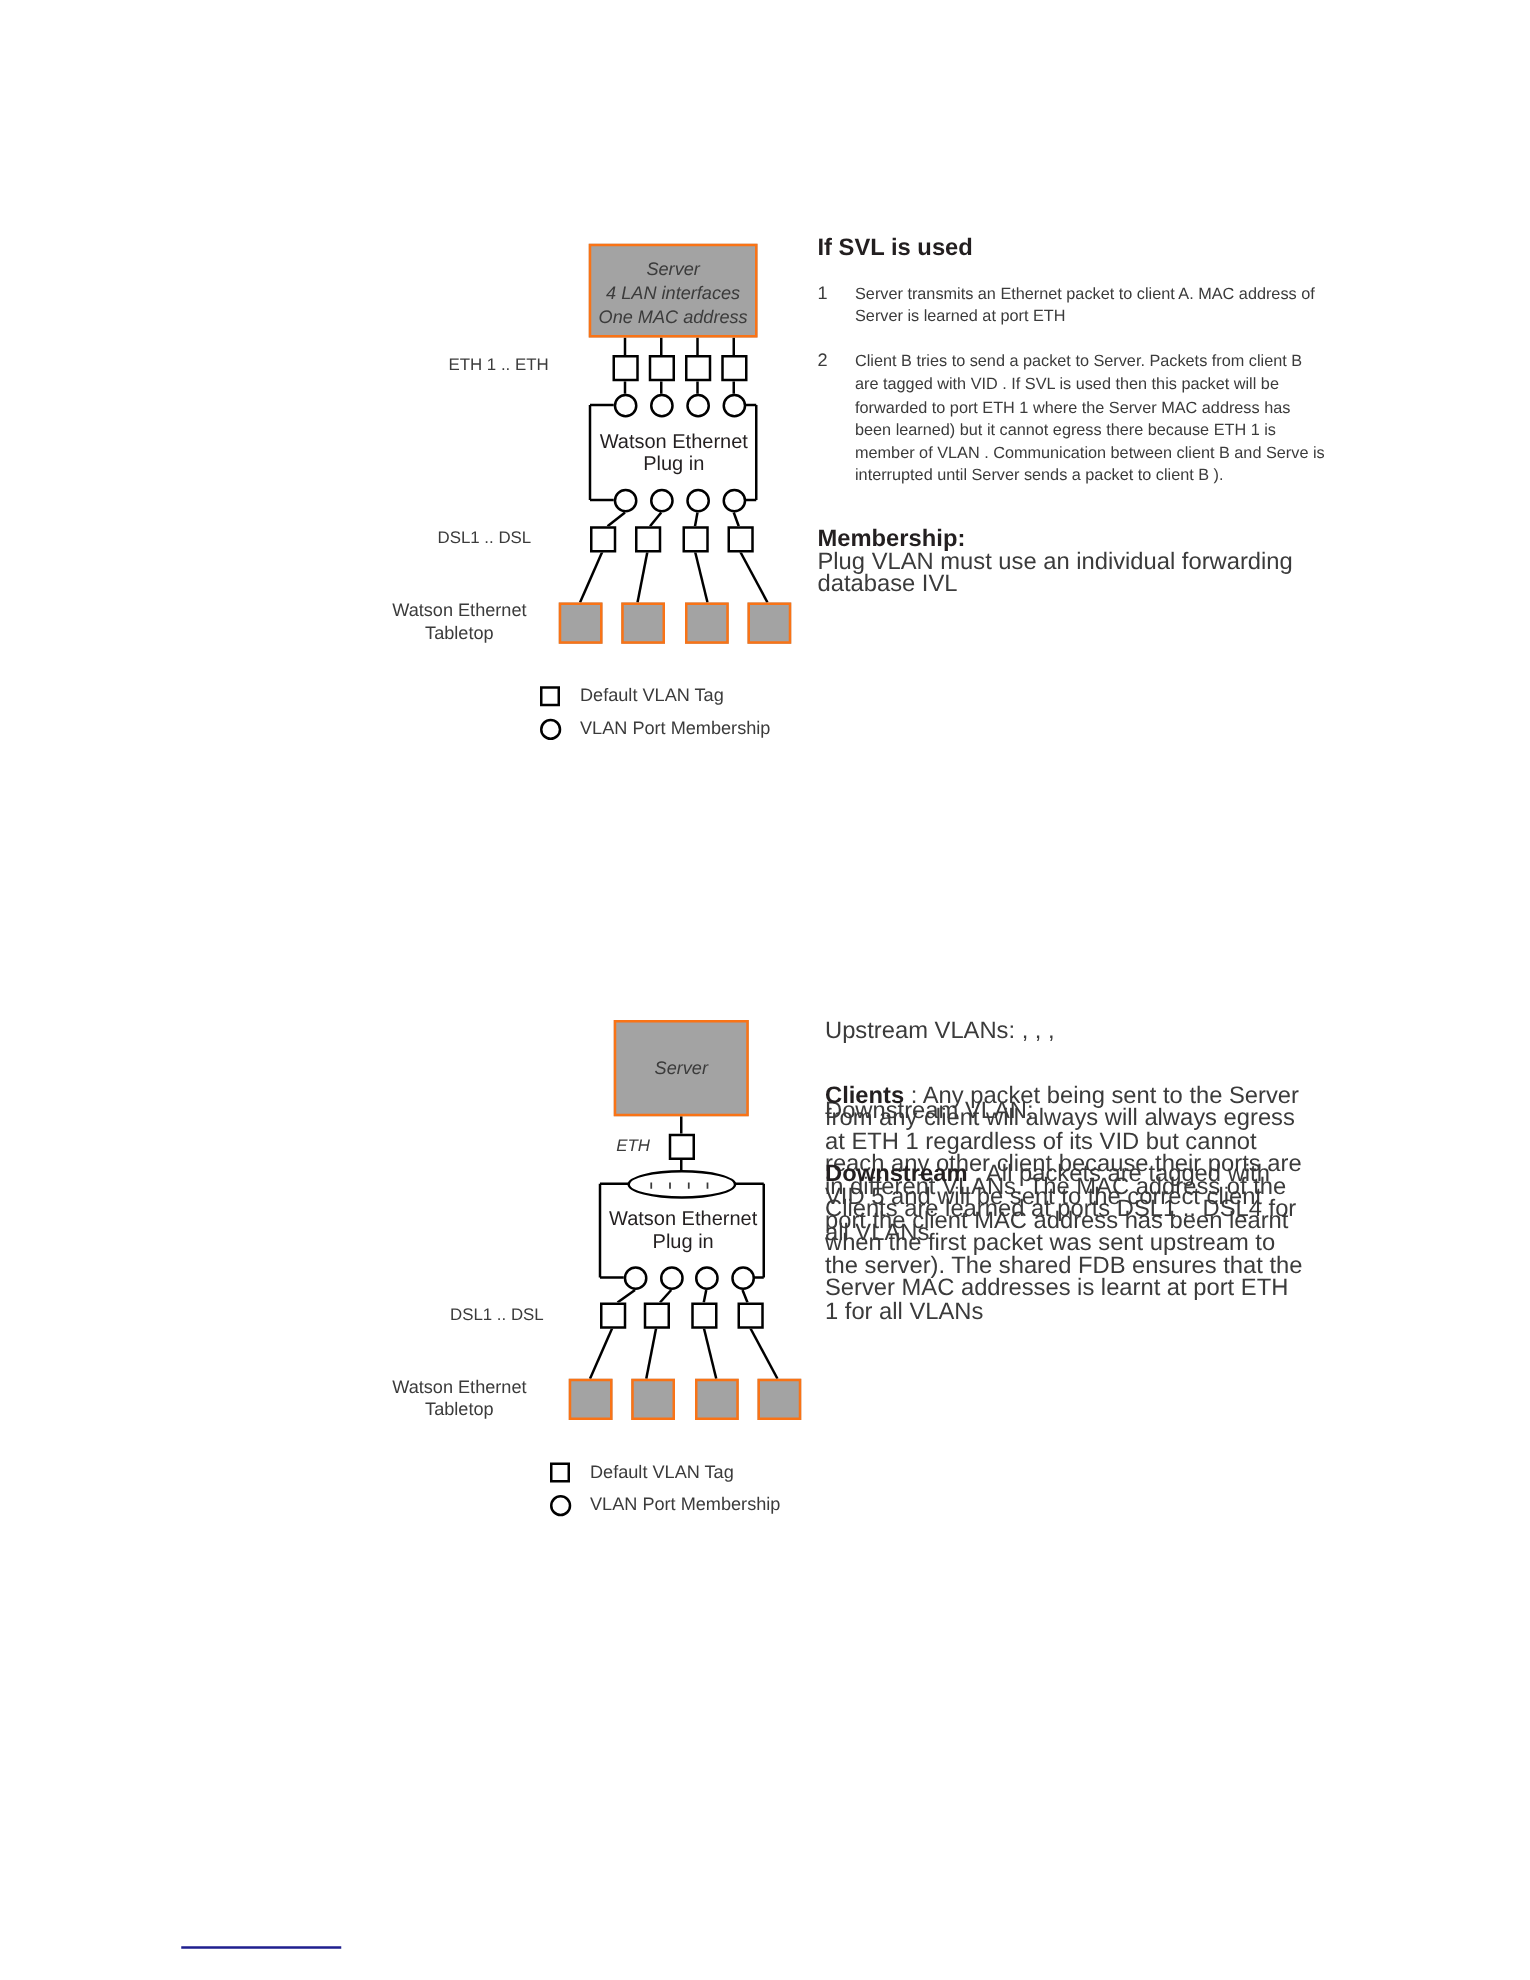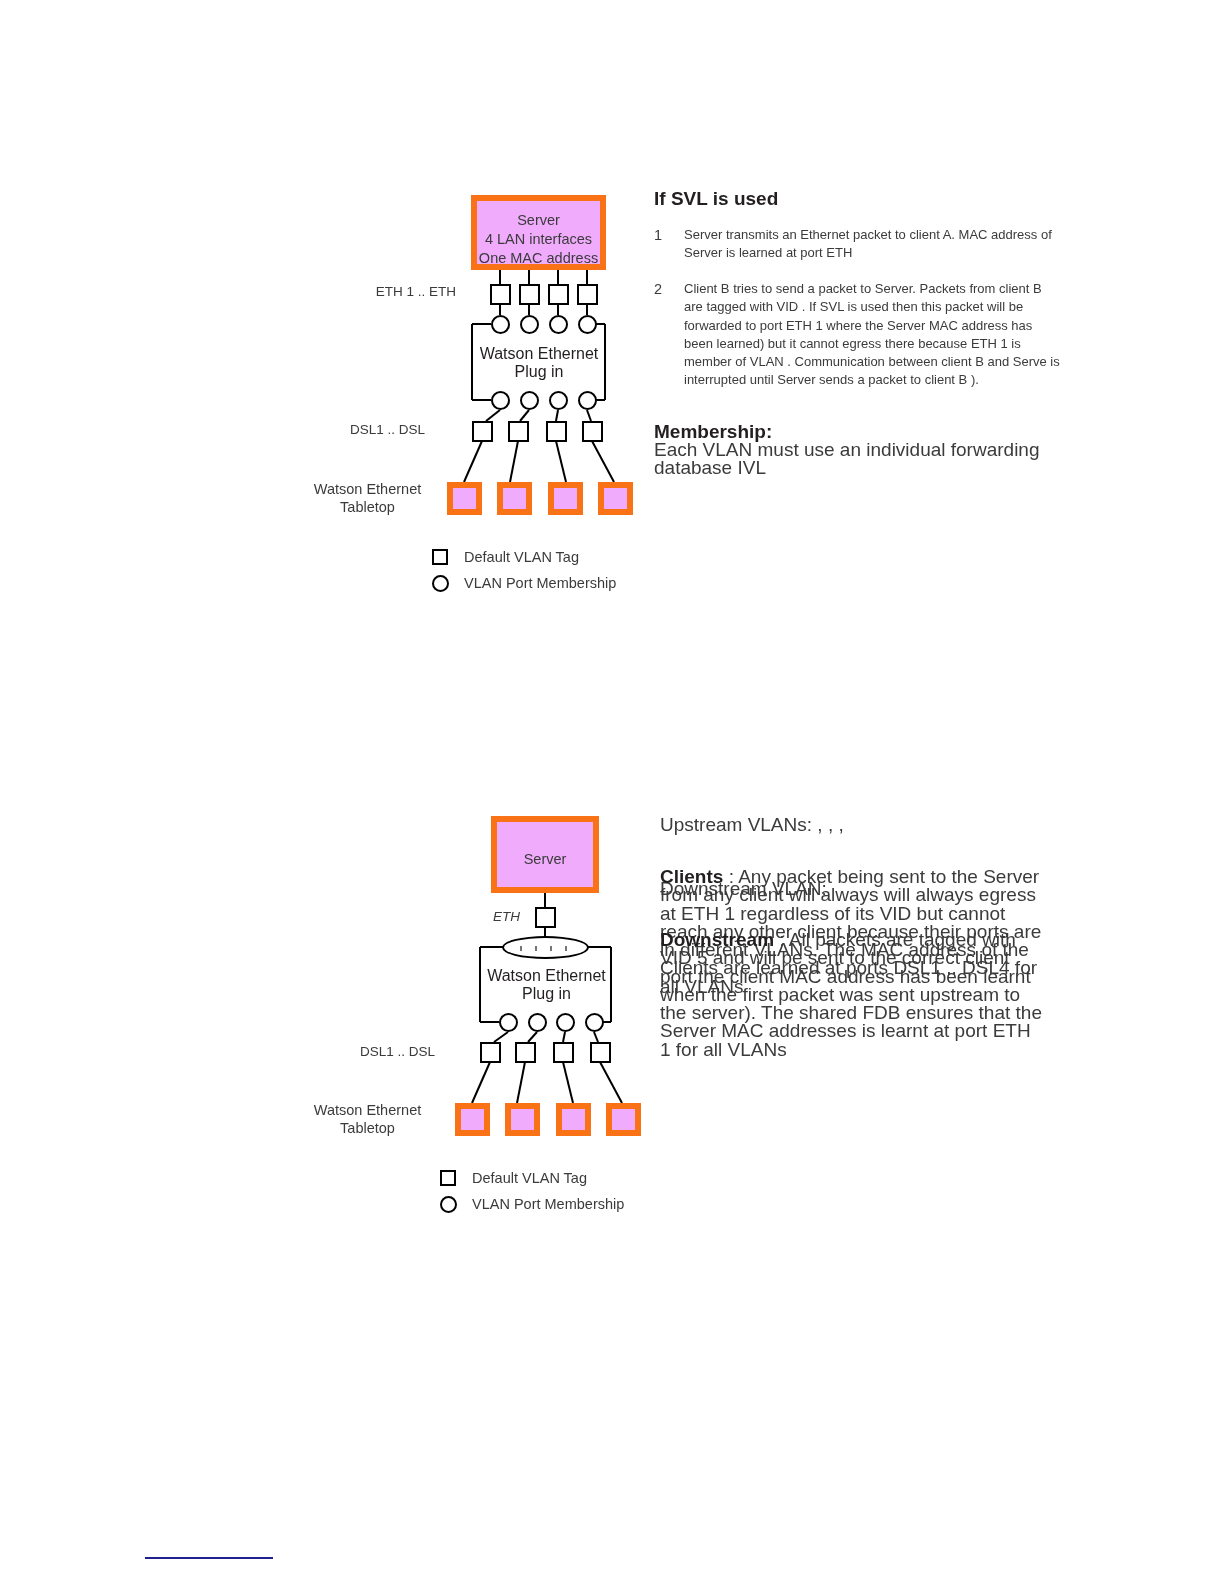--- a/index.html
+++ b/index.html
@@ -21,23 +21,24 @@
     width: 1224px;
     height: 1584px;
     background: #ffffff;
   }
 
   
   .abs { position: absolute; }
 
   .node-box {
     position: absolute;
-    background: #f0abfc;
-    border: 6px solid #f97316;
-    box-sizing: border-box;
+    background: #a3a3a3;
+    border: 2px solid #f97316;
+    box-sizing: border-box;
+    font-style: italic;
   }
   .node-box .node-text {
     position: absolute;
     left: 0; right: 0;
     text-align: center;
     font-size: 14.5px;
     line-height: 19px;
     color: #3b3b3b;
     white-space: pre;
   }
@@ -185,21 +186,21 @@
     <div class="node-text" style="top:10px;">Server</div>
     <div class="node-text" style="top:29px;">4 LAN interfaces</div>
     <div class="node-text" style="top:48px;">One MAC address</div>
   </div>
 
   <div class="port-square" style="left:490px; top:284px; width:21px; height:21px;"></div>
   <div class="port-square" style="left:519px; top:284px; width:21px; height:21px;"></div>
   <div class="port-square" style="left:548px; top:284px; width:21px; height:21px;"></div>
   <div class="port-square" style="left:577px; top:284px; width:21px; height:21px;"></div>
 
-  <div class="side-label" style="left:346px; top:283px; width:110px;">ETH 1 .. ETH</div>
+  <div class="side-label" style="left:329px; top:283px; width:110px;">ETH 1 .. ETH</div>
 
   <div class="port-circle" style="left:491px; top:315px; width:19px; height:19px;"></div>
   <div class="port-circle" style="left:520px; top:315px; width:19px; height:19px;"></div>
   <div class="port-circle" style="left:549px; top:315px; width:19px; height:19px;"></div>
   <div class="port-circle" style="left:578px; top:315px; width:19px; height:19px;"></div>
 
   <div class="abs" style="left:472px; top:345px; width:134px; text-align:center;">
     <div class="node-text" style="position:relative; top:0;">Watson Ethernet</div>
     <div class="node-text" style="position:relative; top:0;">Plug in</div>
   </div>
@@ -243,21 +244,21 @@
     <div class="num">1</div>
     <div class="body">Server transmits an Ethernet packet to client A. MAC address of Server is learned at port ETH</div>
   </div>
 
   <div class="numbered" style="left:654px; top:280px; width:408px;">
     <div class="num">2</div>
     <div class="body">Client B tries to send a packet to Server. Packets from client B are tagged with VID  . If SVL is used then this packet will be forwarded to port ETH 1  where the Server MAC address has been learned) but it cannot egress there because ETH 1 is member of VLAN  . Communication between client B and Serve is interrupted  until Server sends a packet to client B ).</div>
   </div>
 
   <div class="prose prose-head" style="left:654px; top:423px; width:400px;">Membership:</div>
-  <div class="prose" style="left:654px; top:441px; width:420px;">Each VLAN must use an individual forwarding database  IVL</div>
+  <div class="prose" style="left:654px; top:441px; width:420px;">Plug VLAN must use an individual forwarding database  IVL</div>
 
   <svg class="wire-layer" viewBox="0 0 1224 1584" width="1224" height="1584">
 
     <line x1="545" y1="893" x2="545" y2="907" stroke="#000" stroke-width="2"></line>
 
     <line x1="545" y1="927" x2="545" y2="941" stroke="#000" stroke-width="2"></line>
 
     <line x1="480" y1="947" x2="513" y2="947" stroke="#000" stroke-width="2"></line>
     <line x1="578" y1="947" x2="611" y2="947" stroke="#000" stroke-width="2"></line>
     <line x1="480" y1="947" x2="480" y2="1022" stroke="#000" stroke-width="2"></line>

